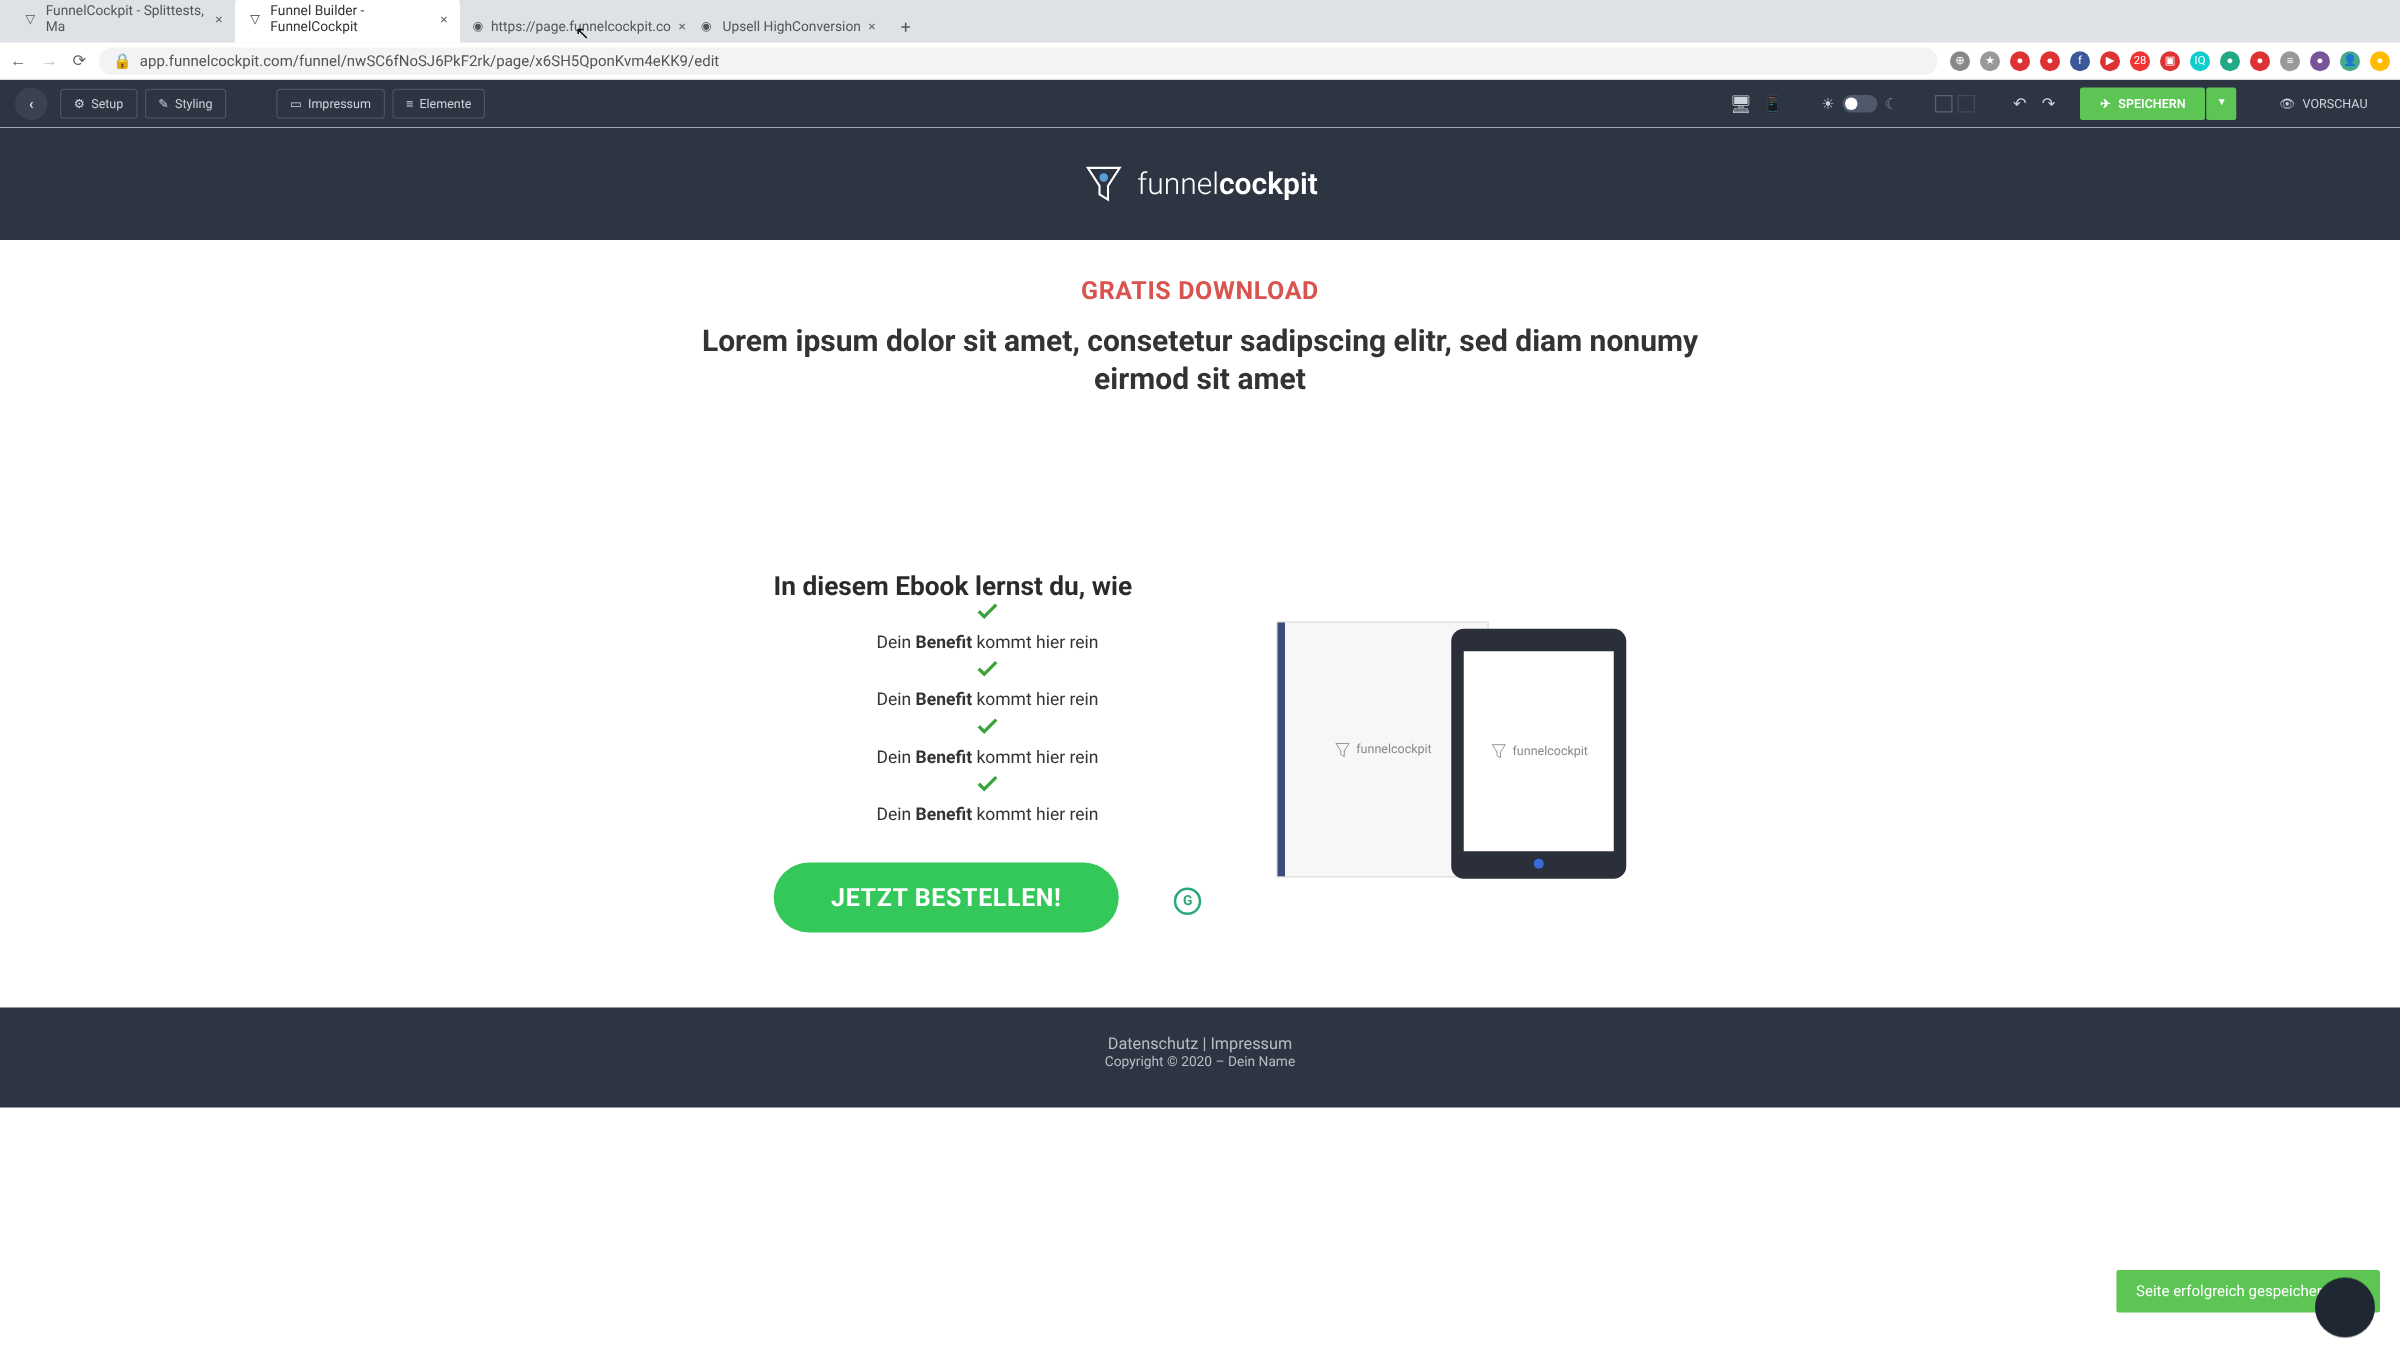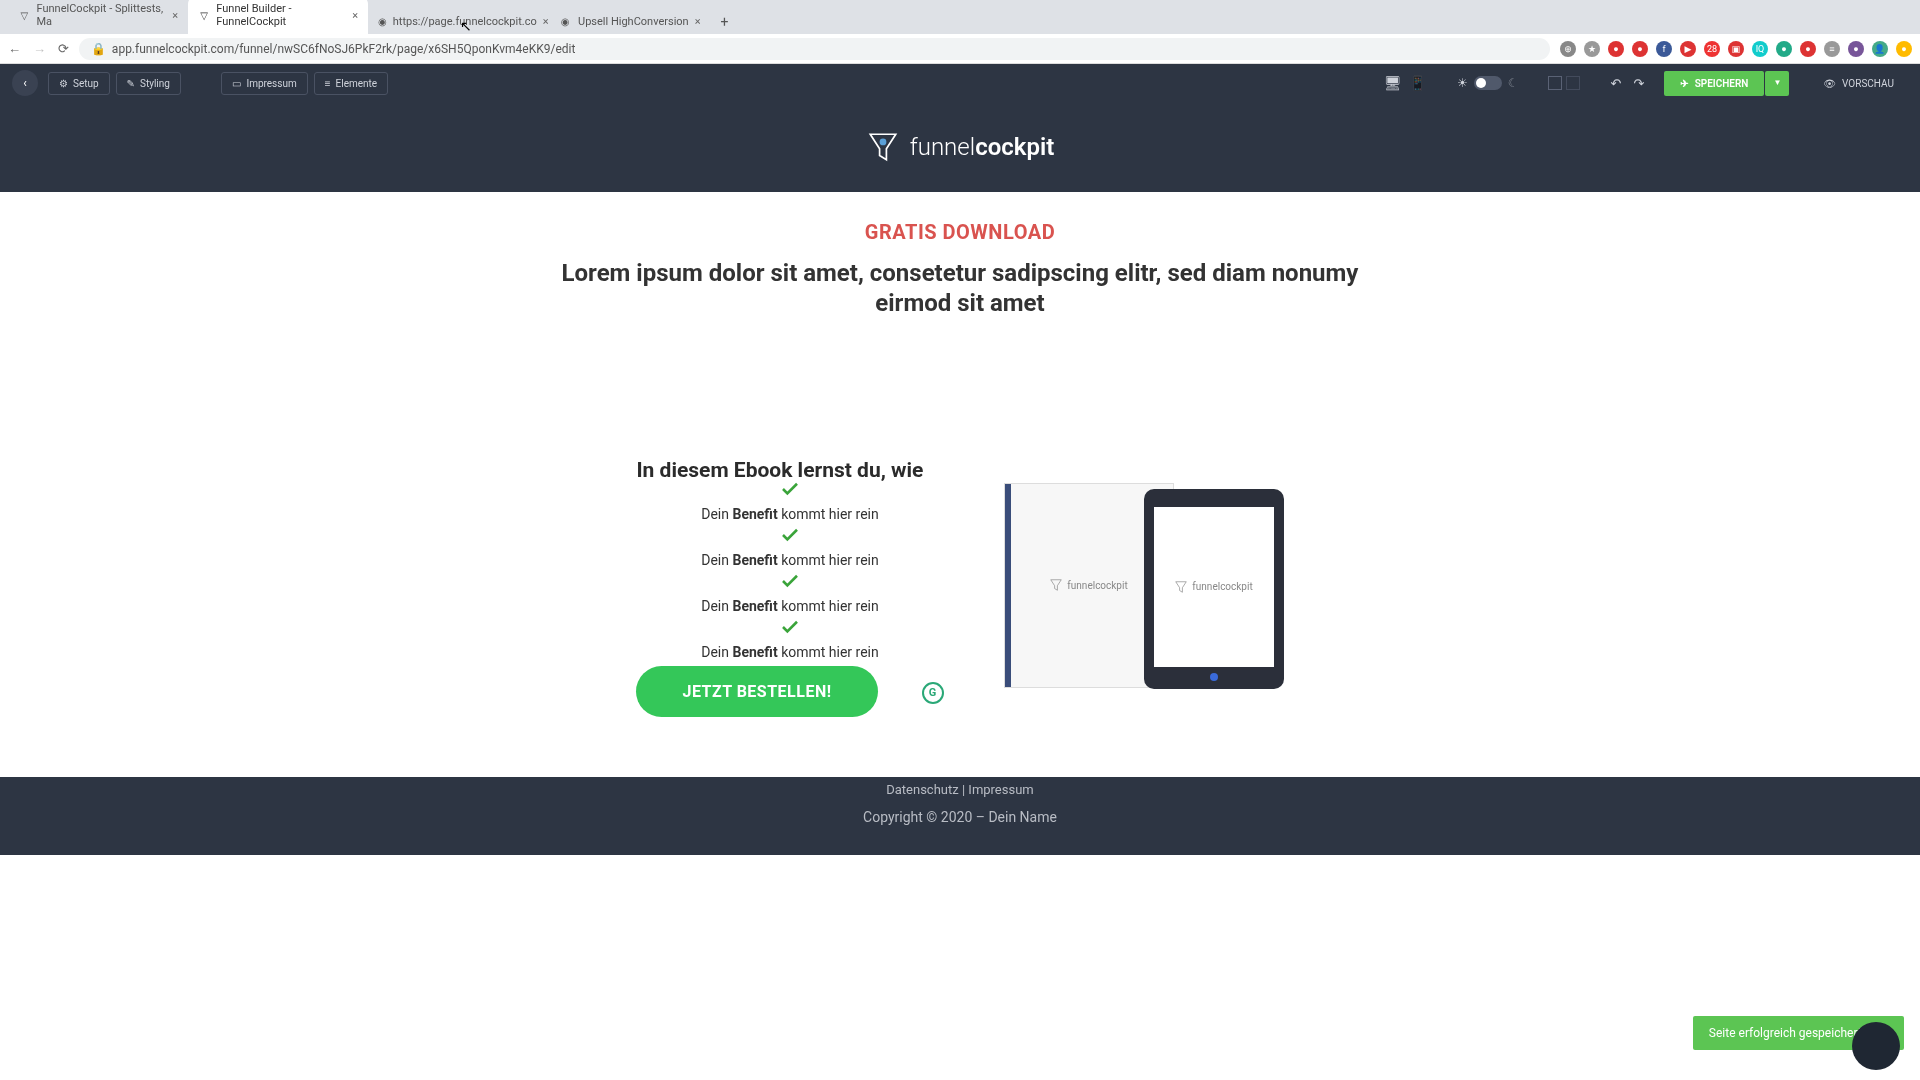--- a/index.html
+++ b/index.html
@@ -50,38 +50,38 @@
 .kicker { color:#d9534f; font-weight:700; font-size:20px; letter-spacing:0.5px; }
 .headline { color:#333; font-weight:700; font-size:24px; line-height:1.25; max-width:820px; margin:14px auto 0; }
 
 .content-row { display:flex; justify-content:center; align-items:center; gap:60px; padding:140px 20px 60px; }
 .ebook-text { max-width:380px; }
 .ebook-heading { font-size:21px; font-weight:700; color:#2b2b2b; }
 .benefit-list { list-style:none; }
 .benefit-list li { display:flex; align-items:center; gap:10px; font-size:14px; color:#333; margin-bottom:6px;flex-direction:column; }
 .benefit-list .chk { width:18px; height:14px; }
 .benefit-list b { font-weight:700; }
-.cta-btn { background:#34c759; color:#fff; border:none; padding:16px 46px; border-radius:30px; font-size:16px; font-weight:700; cursor:pointer; letter-spacing:0.5px; }
+.cta-btn { margin-top:24px; background:#34c759; color:#fff; border:none; padding:16px 46px; border-radius:30px; font-size:20px; font-weight:700; cursor:pointer; letter-spacing:0.5px; }
 .g-badge { width:22px; height:22px; border-radius:50%; border:2px solid #2aa877; color:#2aa877; display:inline-flex; align-items:center; justify-content:center; font-size:11px; font-weight:700; margin-left:40px; vertical-align:middle; }
 
 .mockup { position:relative; width:280px; height:210px; }
 .book { position:absolute; left:0; top:0; width:170px; height:205px; background:#f7f7f7; border:1px solid #ddd; display:flex; align-items:center; justify-content:center; }
 .book::before { content:''; position:absolute; left:0; top:0; width:6px; height:100%; background:#3a4d7a; }
 .tablet { position:absolute; right:0; top:6px; width:140px; height:200px; background:#2b2f3a; border-radius:10px; padding:18px 10px 22px; }
 .tablet-screen { background:#fff; width:100%; height:100%; display:flex; align-items:center; justify-content:center; }
 .tablet::after { content:''; position:absolute; bottom:8px; left:50%; transform:translateX(-50%); width:8px; height:8px; border-radius:50%; background:#3a6ad9; }
 .mini-logo { display:flex; align-items:center; gap:4px; color:#888; font-size:10px; }
 .mini-logo svg { width:14px; height:14px; }
 
 .disclaimer { text-align:center; font-size:12px; font-weight:600; color:#333; padding:12px 0 30px; }
 
-.footer-dark { background:#2d3543; color:#b8bcc4; text-align:center; padding:5px 0 30px; }
+.footer-dark { background:#2d3543; color:#b8bcc4; text-align:center; padding:22px 0 30px; }
 .footer-links { font-size:13px; }
 .footer-links a { color:#b8bcc4; text-decoration:none; }
-.copyright { font-size:14px; margin-top:12px; }
+.copyright { font-size:11px; }
 
 .toast { position:fixed; right:16px; bottom:30px; background:#5cc553; color:#fff; padding:10px 16px; font-size:12px; border-radius:2px; display:flex; align-items:center; gap:14px; }
 .toast .x { font-size:11px; cursor:pointer; }
 
 .chat-bubble { position:fixed; right:20px; bottom:10px; width:48px; height:48px; border-radius:24px; background:#1f2733; }
 
 
 .cursor-ptr { position:fixed; left:460px; top:18px; font-size:14px; color:#000; pointer-events:none; z-index:999; }
 </style>
 </head>

